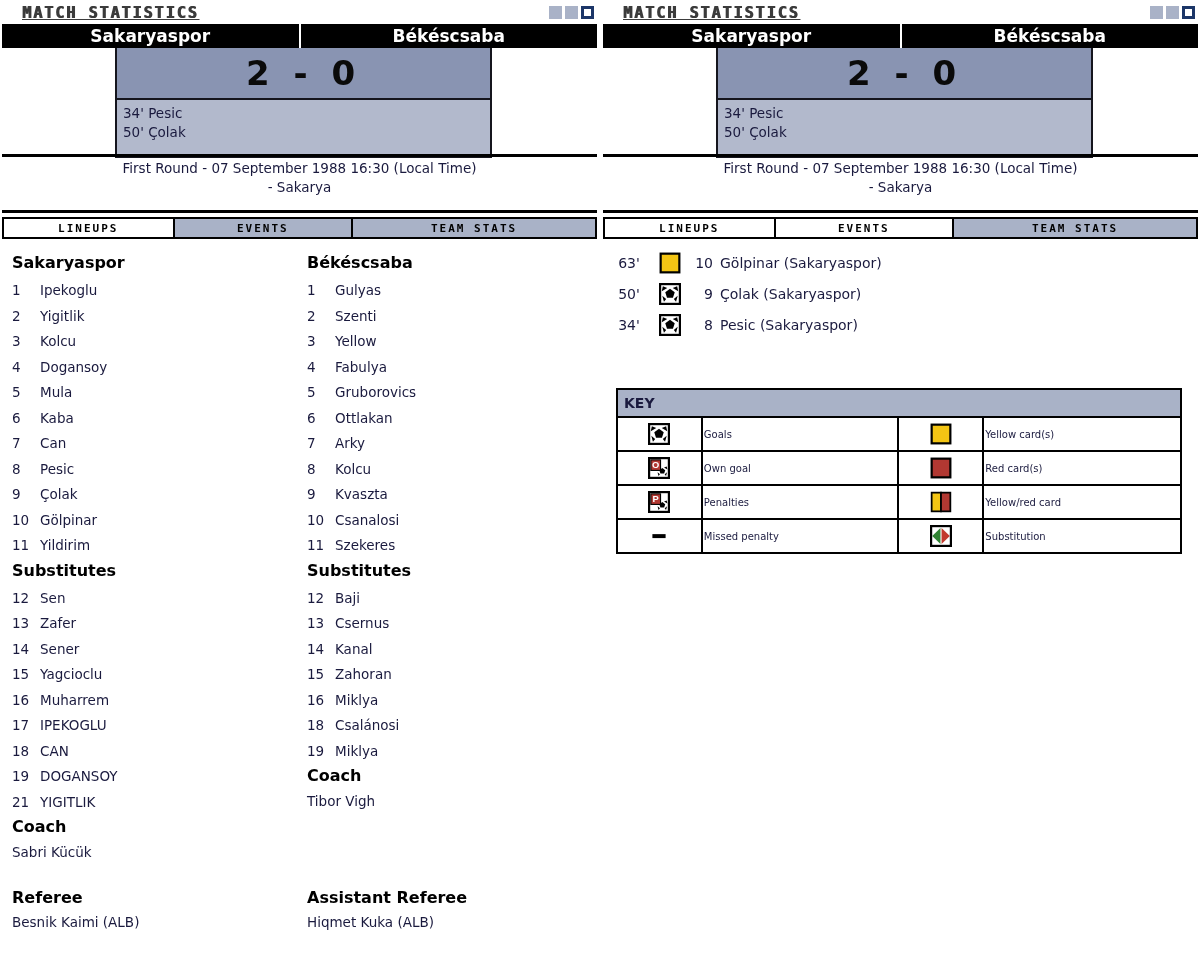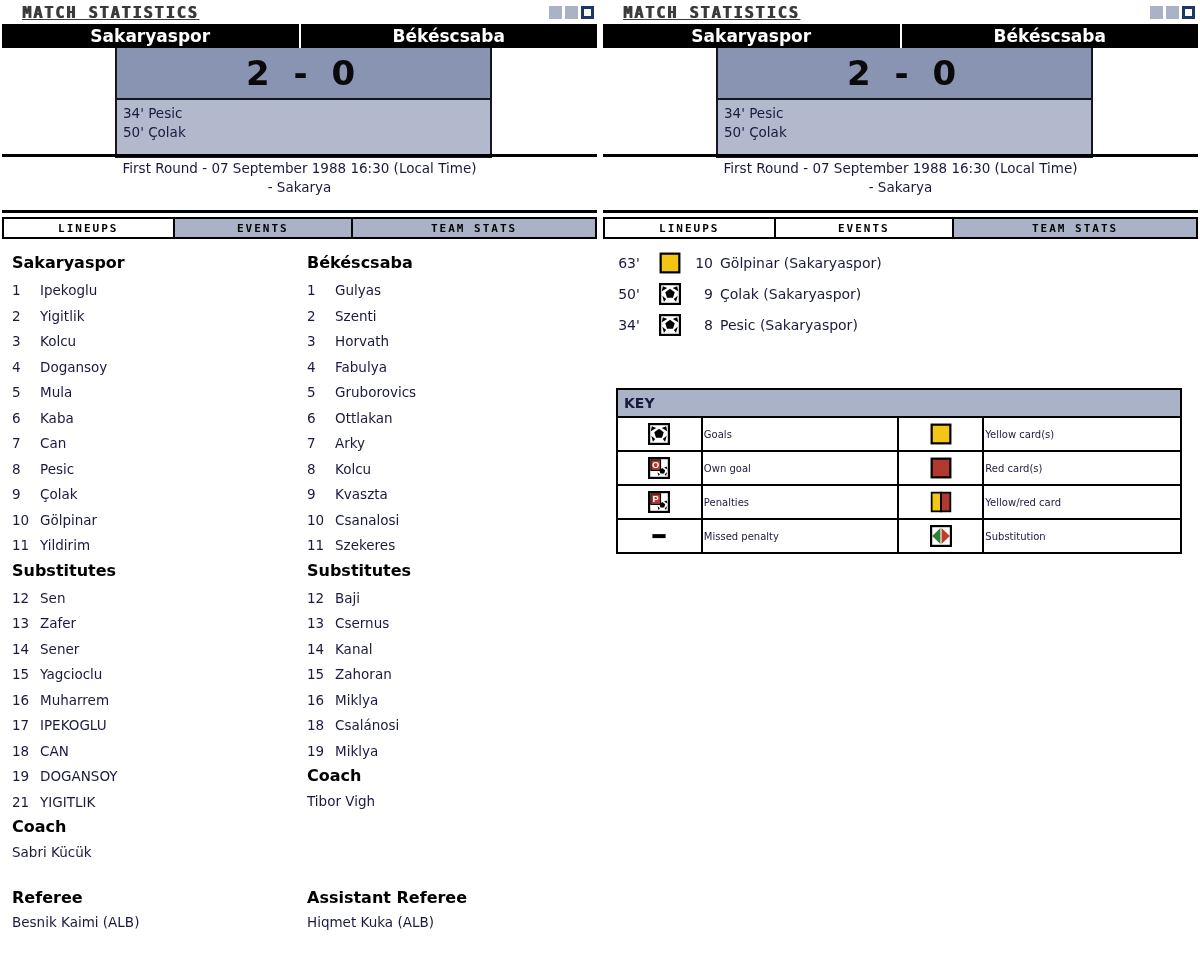--- a/index.html
+++ b/index.html
@@ -196,21 +196,21 @@
               <div class="prow">
                 <span class="pnum">1</span>
                 <span class="pname">Gulyas</span>
               </div>
               <div class="prow">
                 <span class="pnum">2</span>
                 <span class="pname">Szenti</span>
               </div>
               <div class="prow">
                 <span class="pnum">3</span>
-                <span class="pname">Horvath</span>
+                <span class="pname">Yellow</span>
               </div>
               <div class="prow">
                 <span class="pnum">4</span>
                 <span class="pname">Fabulya</span>
               </div>
               <div class="prow">
                 <span class="pnum">5</span>
                 <span class="pname">Gruborovics</span>
               </div>
               <div class="prow">

